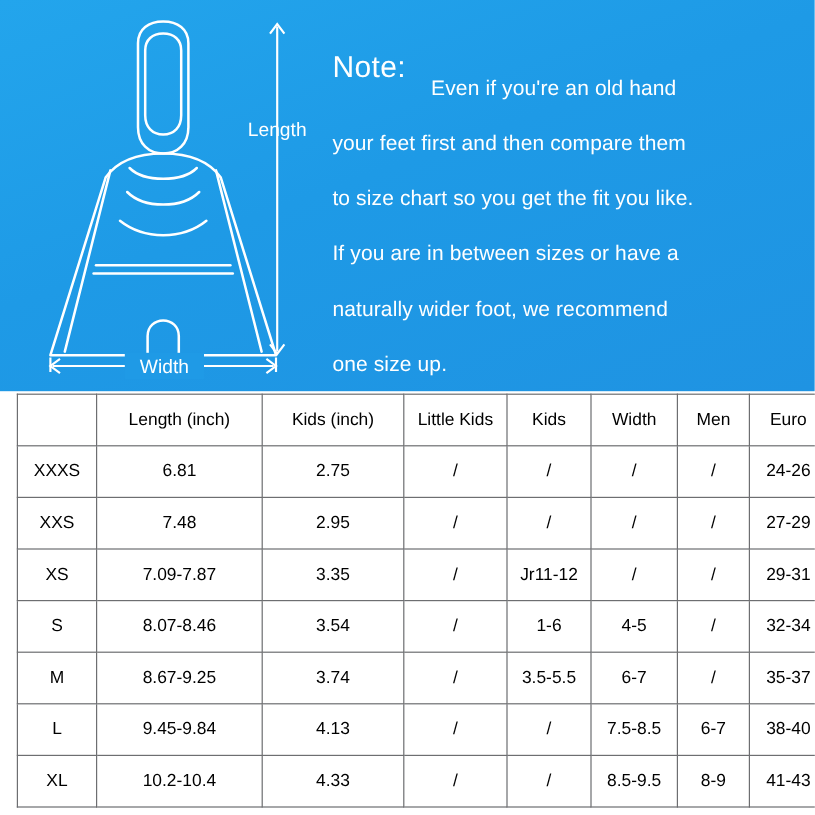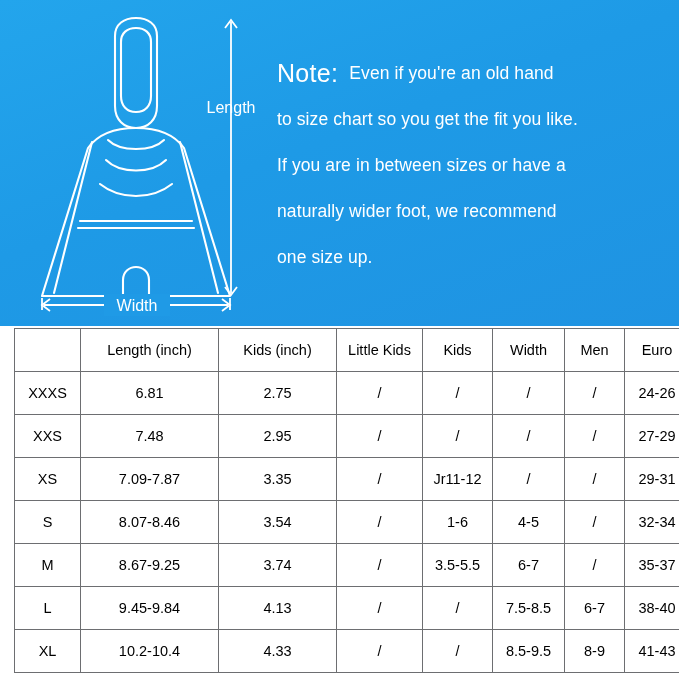--- a/index.html
+++ b/index.html
@@ -52,22 +52,22 @@
     font-size: 17.5px;
   }
   #note-word {
     font-size: 25px;
     font-weight: 400;
     letter-spacing: 0.3px;
     vertical-align: baseline;
   }
   #note-first-row {
     display: flex;
-    align-items: flex-end;
-    gap: 11px;
+    align-items: flex-start;
+    gap: 21px;
     margin-bottom: 3px;
   }
   
   #size-table {
     position: absolute;
     left: 14px;
     top: 328px;
     width: 675px;
     border-collapse: collapse;
     table-layout: fixed;
@@ -140,20 +140,21 @@
       </g>
       <rect x="84" y="286" width="66" height="22" fill="#1f9ae6"></rect>
       <text x="117" y="303" fill="#ffffff" font-family="Liberation Sans, sans-serif" font-size="16" text-anchor="middle">Width</text>
     </svg>
 
     <div id="note-block">
       <div id="note-first-row">
         <span id="note-word">Note:</span>
         <span class="note-line first">Even if you're an old hand</span>
       </div>
+      <div class="note-line">your feet first and then compare them</div>
       <div class="note-line">to size chart so you get the fit you like.</div>
       <div class="note-line">If you are in between sizes or have a</div>
       <div class="note-line">naturally wider foot, we recommend</div>
       <div class="note-line">one size up.</div>
     </div>
   </div>
 
   <table id="size-table">
     <colgroup>
       <col class="col-size">

